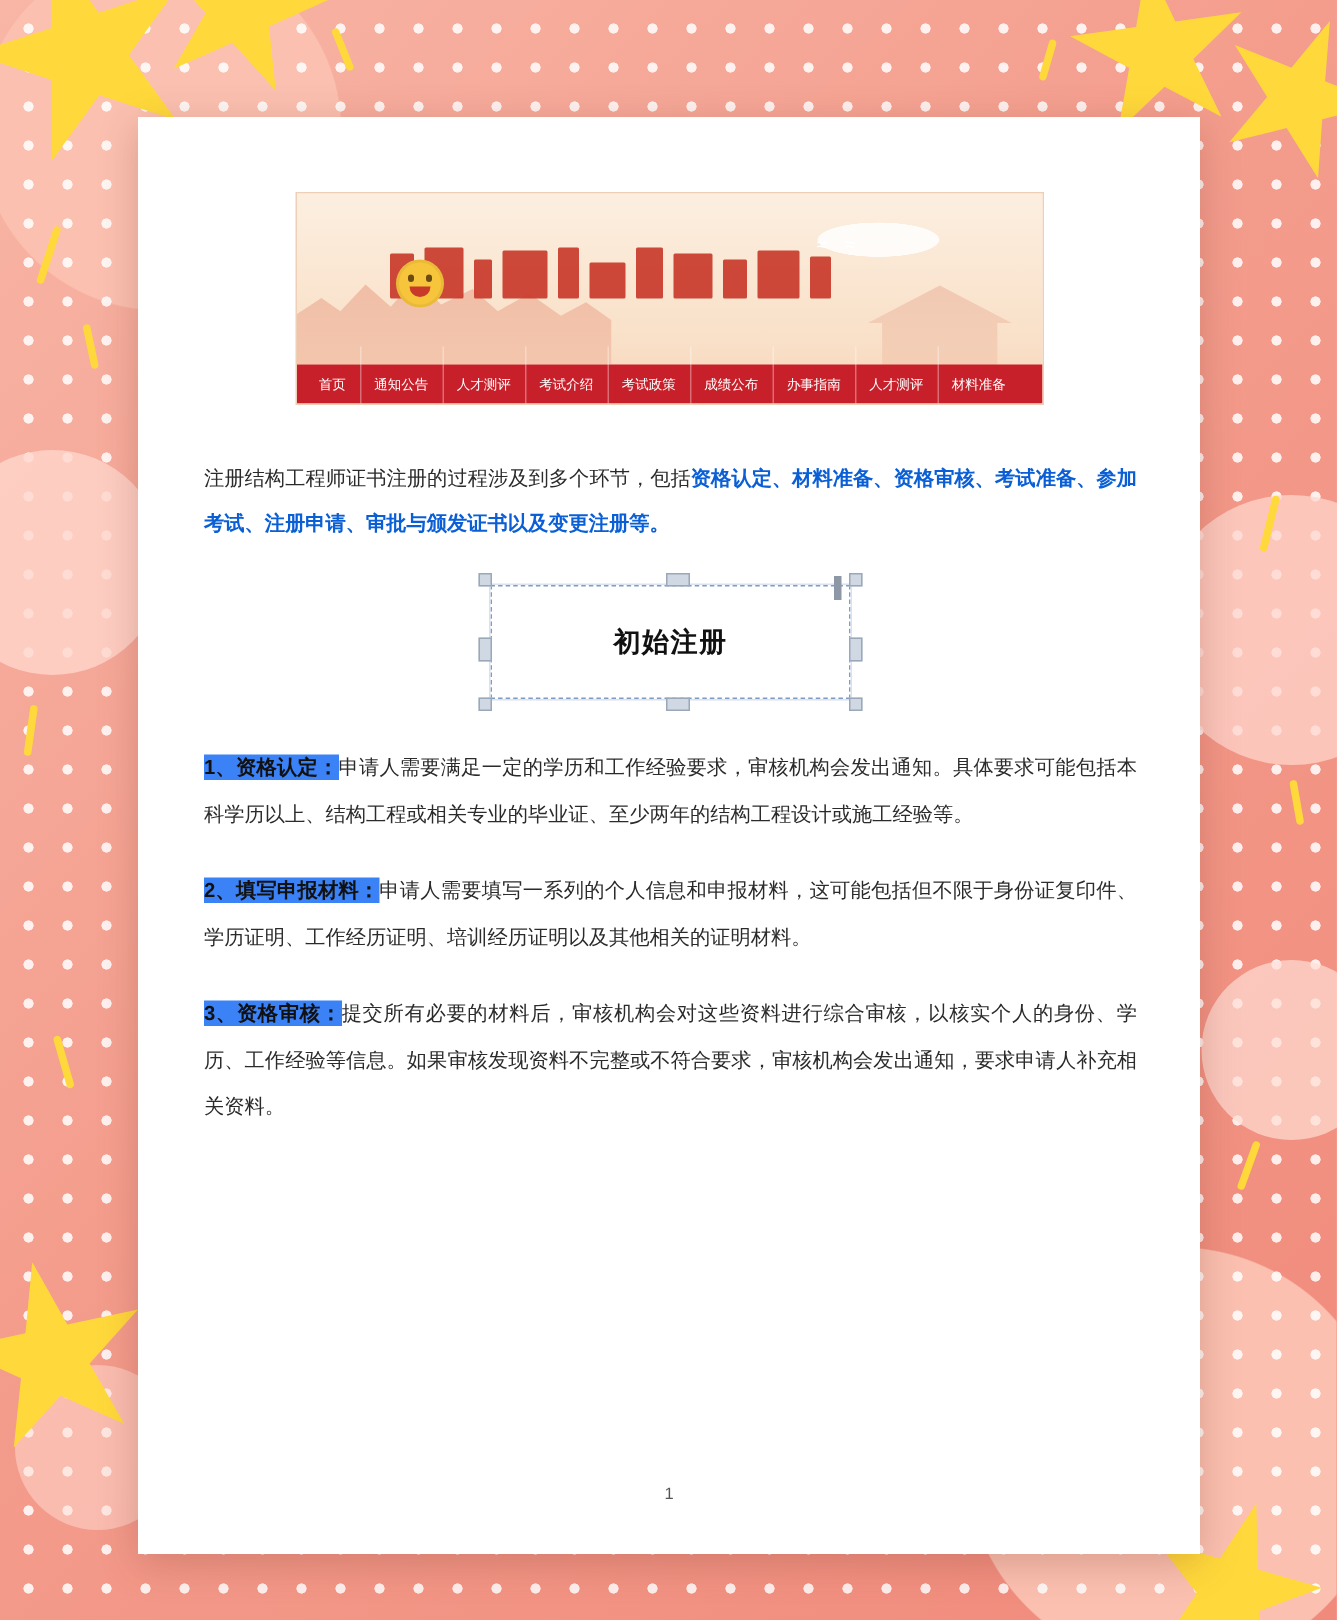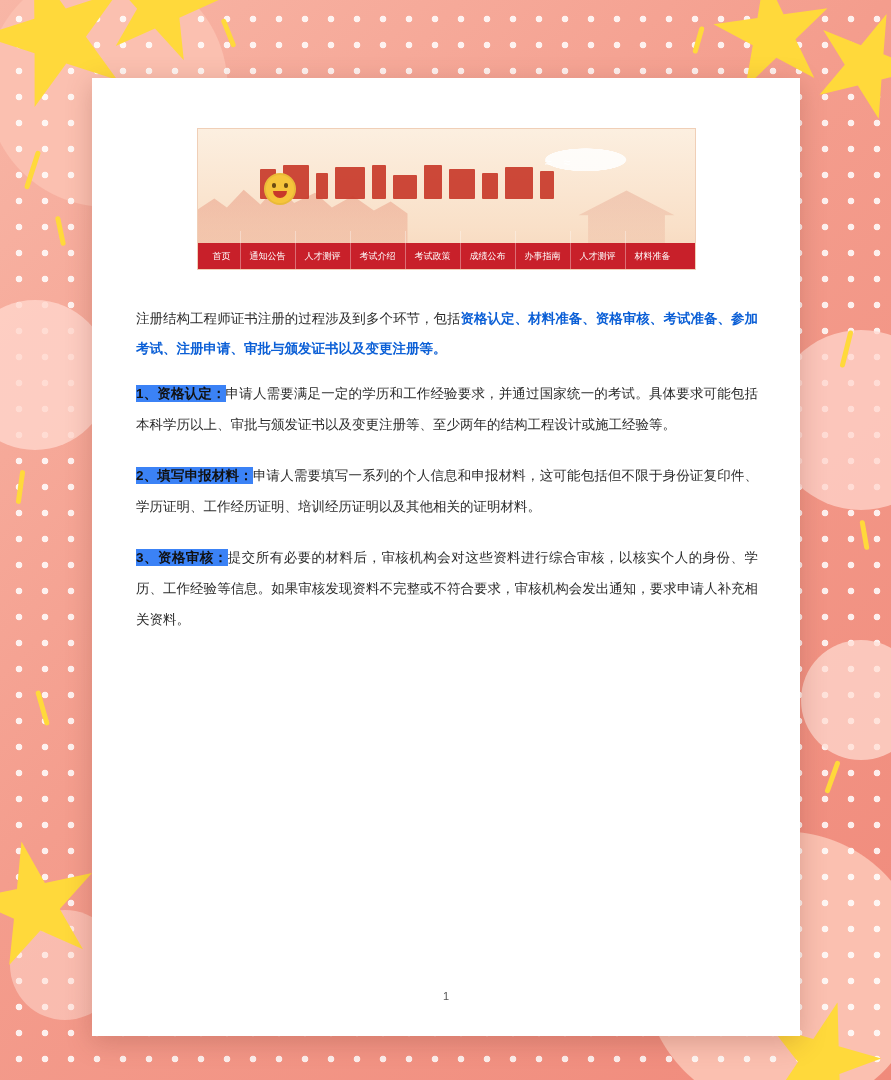--- a/index.html
+++ b/index.html
@@ -335,23 +335,37 @@
         <span class="nav-item">材料准备</span>
       </div>
     </div>
 
 
     <div class="body-area">
 
       <p class="para"><span>注册结构工程师证书注册的过程涉及到多个环节，包括</span><span class="blue-strong">资格认定、材料准备、资格审核、考试准备、参加考试、注册申请、审批与颁发证书以及变更注册等。</span></p>
 
 
+      <div class="textbox-wrap">
+        <div class="textbox">
+          <span class="textbox-label">初始注册</span>
+        </div>
+        <span class="handle tl"></span>
+        <span class="handle tc"></span>
+        <span class="handle tr"></span>
+        <span class="handle ml"></span>
+        <span class="handle mr"></span>
+        <span class="handle bl"></span>
+        <span class="handle bc"></span>
+        <span class="handle br"></span>
+        <span class="rot-handle"></span>
+      </div>
 
       <div class="step">
-        <p class="step-text"><span class="hl">1、资格认定：</span><span>申请人需要满足一定的学历和工作经验要求，并通过国家统一的考试。具体要求可能包括本科学历以上、审批与颁发证书以及变更注册等、至少两年的结构工程设计或施工经验等。</span></p>
+        <p class="step-text"><span class="hl">1、资格认定：</span><span>申请人需要满足一定的学历和工作经验要求，审核机构会发出通知。具体要求可能包括本科学历以上、结构工程或相关专业的毕业证、至少两年的结构工程设计或施工经验等。</span></p>
       </div>
 
       <div class="step">
         <p class="step-text"><span class="hl">2、填写申报材料：</span><span>申请人需要填写一系列的个人信息和申报材料，这可能包括但不限于身份证复印件、学历证明、工作经历证明、培训经历证明以及其他相关的证明材料。</span></p>
       </div>
 
       <div class="step">
         <p class="step-text"><span class="hl">3、资格审核：</span><span>提交所有必要的材料后，审核机构会对这些资料进行综合审核，以核实个人的身份、学历、工作经验等信息。如果审核发现资料不完整或不符合要求，审核机构会发出通知，要求申请人补充相关资料。</span></p>
       </div>
 

